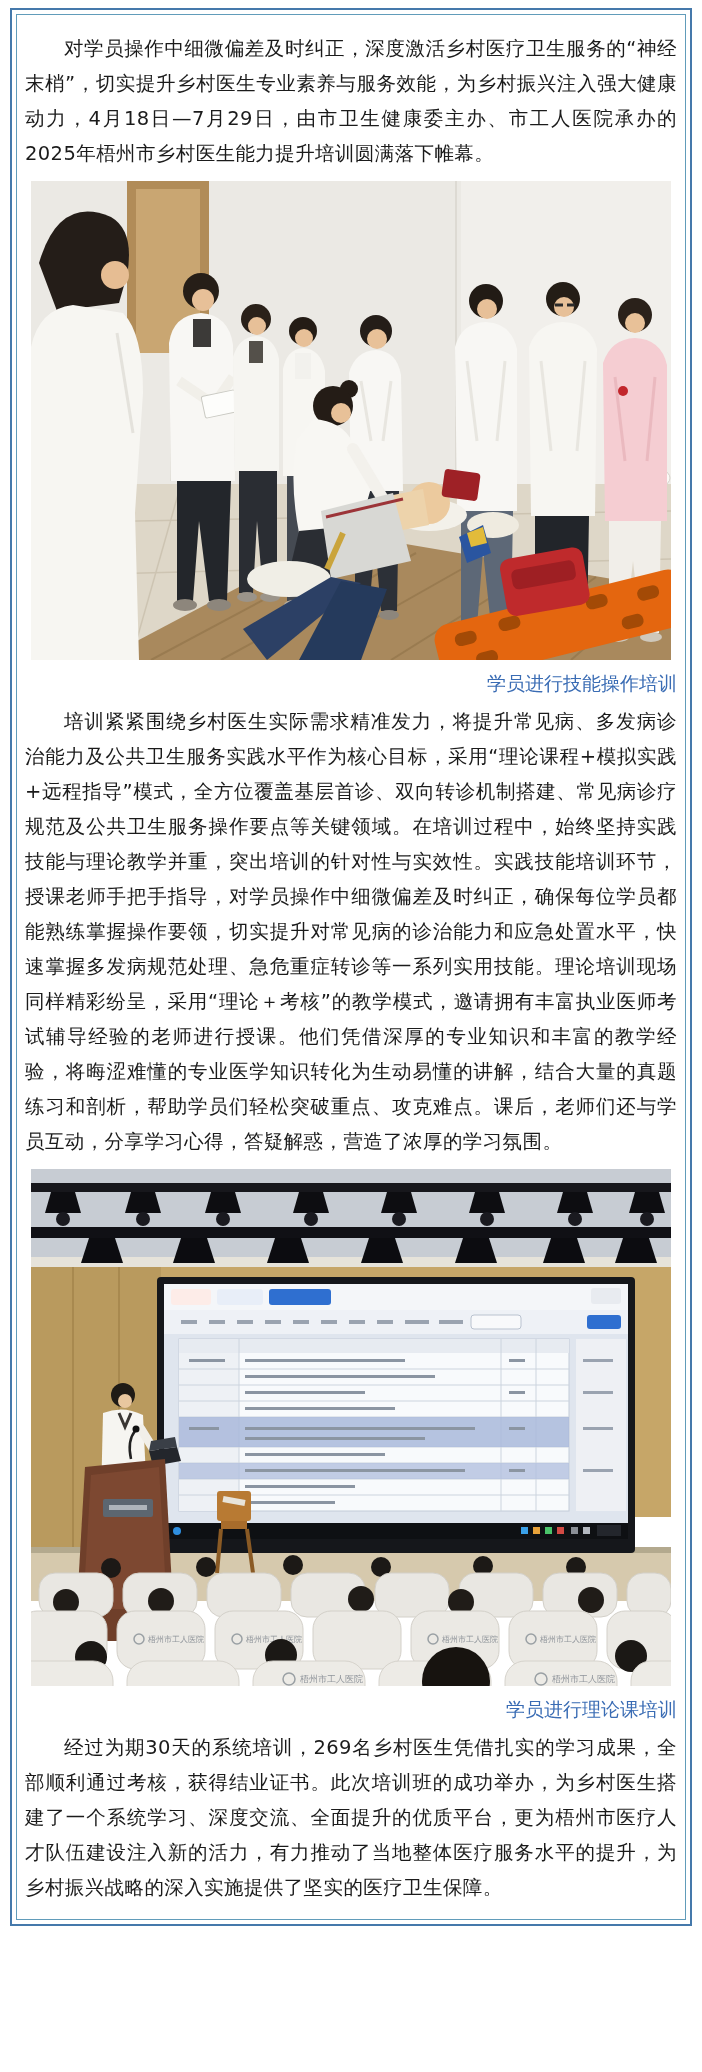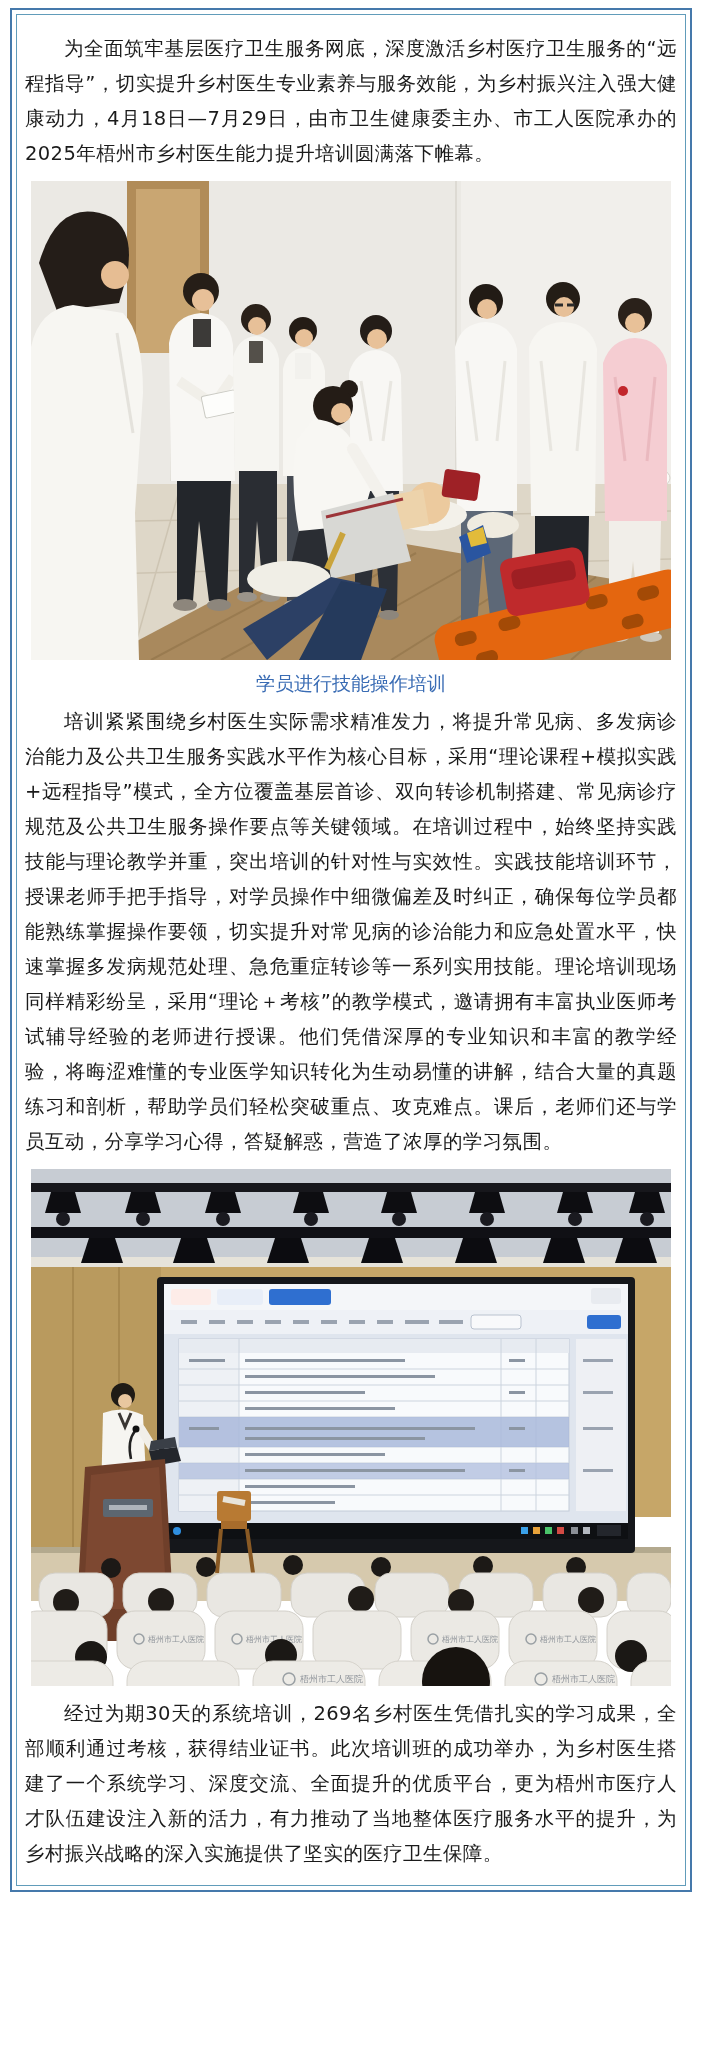--- a/index.html
+++ b/index.html
@@ -23,33 +23,33 @@
     color:#1b1b1b;
     text-indent:2em;
     text-align:justify;
     letter-spacing:0.4px;
   }
   figure.photo{
     margin:10px auto;width:640px;
   }
   .photo svg{display:block;width:640px;}
   .caption{
-    text-align:center;
+    text-align:right;
     color:#3a6cb4;
     font-size:19px;line-height:26px;
     margin:4px 0 8px;
   }
 </style>
 </head>
 <body>
 
 <div class="frame">
   <div class="frame-inner">
 
-    <p class="para">为全面筑牢基层医疗卫生服务网底，深度激活乡村医疗卫生服务的“远程指导”，切实提升乡村医生专业素养与服务效能，为乡村振兴注入强大健康动力，4月18日—7月29日，由市卫生健康委主办、市工人医院承办的2025年梧州市乡村医生能力提升培训圆满落下帷幕。</p>
+    <p class="para">对学员操作中细微偏差及时纠正，深度激活乡村医疗卫生服务的“神经末梢”，切实提升乡村医生专业素养与服务效能，为乡村振兴注入强大健康动力，4月18日—7月29日，由市卫生健康委主办、市工人医院承办的2025年梧州市乡村医生能力提升培训圆满落下帷幕。</p>
 
     <figure class="photo">
       <svg viewBox="0 0 640 479" width="640" height="479">
 
         <g>
           <rect width="640" height="479" fill="#ebe9e4"></rect>
           <rect x="430" y="0" width="210" height="308" fill="#f1efeb"></rect>
           <line x1="425" y1="0" x2="425" y2="305" stroke="#dddad3" stroke-width="2"></line>
           <line x1="140" y1="0" x2="140" y2="300" stroke="#e2dfd8" stroke-width="2"></line>
           <rect x="96" y="0" width="82" height="172" fill="#b18c58"></rect>
@@ -410,17 +410,18 @@
               <circle cx="258" cy="510" r="6" fill="none" stroke="#9aa0a4" stroke-width="1.5"></circle>
               <text x="269" y="513" font-size="9" fill="#8f949a">梧州市工人医院</text>
               <circle cx="510" cy="510" r="6" fill="none" stroke="#9aa0a4" stroke-width="1.5"></circle>
               <text x="521" y="513" font-size="9" fill="#8f949a">梧州市工人医院</text>
             </g>
           </g>
           <circle cx="425" cy="512" r="34" fill="#17130f"></circle>
         </g>
       </svg>
     </figure>
+    <div class="caption">学员进行理论课培训</div>
 
     <p class="para">经过为期30天的系统培训，269名乡村医生凭借扎实的学习成果，全部顺利通过考核，获得结业证书。此次培训班的成功举办，为乡村医生搭建了一个系统学习、深度交流、全面提升的优质平台，更为梧州市医疗人才队伍建设注入新的活力，有力推动了当地整体医疗服务水平的提升，为乡村振兴战略的深入实施提供了坚实的医疗卫生保障。</p>
 
   </div>
 </div>
 
 </body></html>

